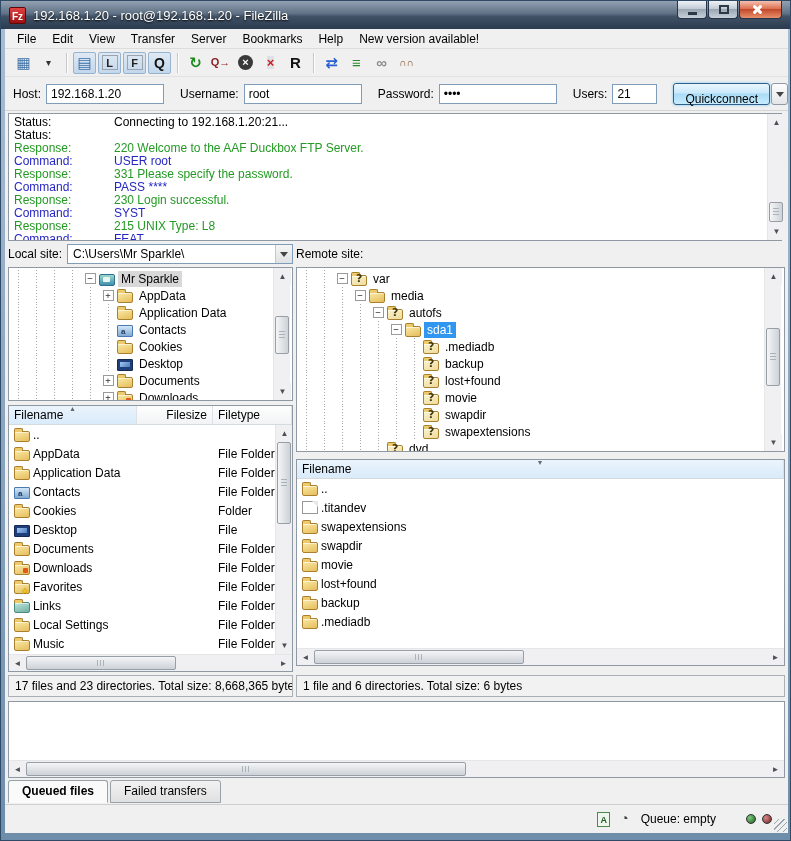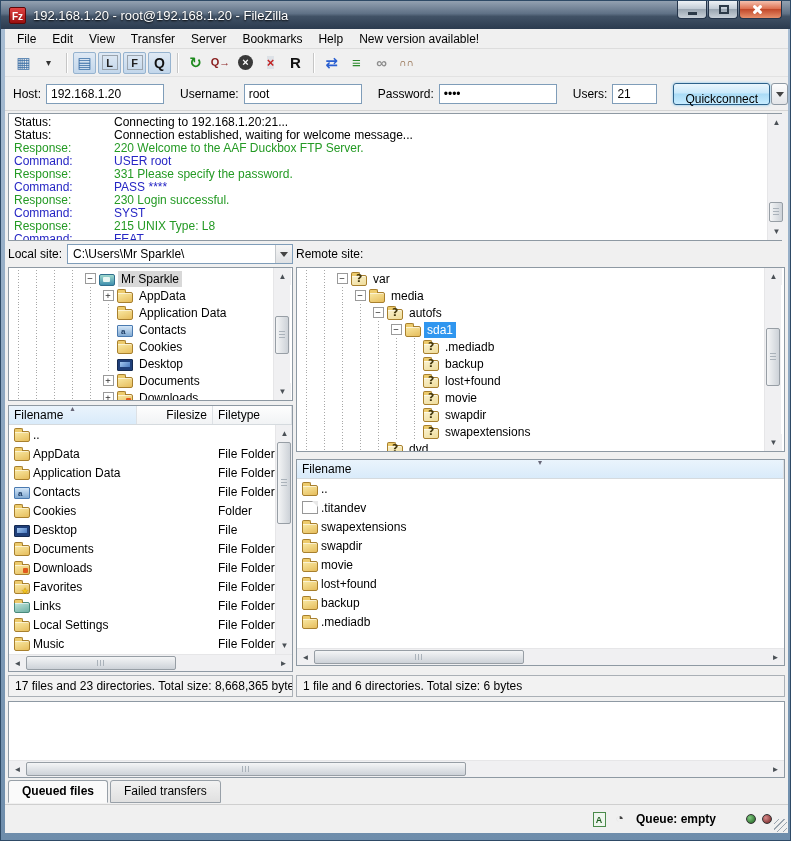--- a/index.html
+++ b/index.html
@@ -115,21 +115,21 @@
     background:repeating-linear-gradient(90deg,#aab2ba 0 1px,transparent 1px 3px); }
 
   
   .statuscell { position:absolute; top:646px; height:22px; border:1px solid #aab0b6; background:#f2f2f2; display:flex; align-items:center; padding:0 6px; white-space:nowrap; overflow:hidden; }
   .tabs { position:absolute; left:3px; top:751px; height:22px; display:flex; align-items:flex-start; }
   .tab { padding:3px 13px 4px; border:1px solid #98a0a8; border-radius:3px 3px 0 0; background:linear-gradient(#f2f2f2,#e0e0e0); margin-right:2px; white-space:nowrap; }
   .tab.active { background:#fafafa; font-weight:bold; border-bottom-color:#fafafa; }
   .statusbar { position:absolute; left:0; top:775px; width:100%; height:29px; border-top:1px solid #cfcfcf; display:flex; align-items:center; justify-content:flex-end; padding-right:16px; }
   .sb-ic { margin-left:10px; line-height:1; }
   .sb-doc { display:inline-block; width:13px; height:15px; border:1px solid #4a8a4a; background:#eef6ee; font:bold 9px/14px "Liberation Sans",sans-serif; text-align:center; color:#1f5f1f; }
-  .queue-text { margin-left:12px; margin-right:24px;font-weight:bold; }
+  .queue-text { margin-left:12px; margin-right:24px; }
   .led { width:10px; height:10px; border-radius:50%; border:1px solid #333; margin-left:6px; }
   .led-green { background:radial-gradient(circle at 35% 35%, #7fca7f, #1e5c1e); }
   .led-red { background:radial-gradient(circle at 35% 35%, #d88a8a, #6e1f1f); }
   .grip { position:absolute; right:1px; bottom:1px; width:13px; height:13px;
     background:repeating-linear-gradient(135deg, transparent 0 3px, #9aa4ae 3px 4px); }
 </style>
 </head>
 <body>
 
 <div class="window">
@@ -230,21 +230,20 @@
         </span>
     </div>
 
     <div class="panel" id="log">
         <div class="log-line k-status">
           <span class="log-label">Status:</span>
           <span class="log-text">Connecting to 192.168.1.20:21...</span>
         </div>
         <div class="log-line k-status">
           <span class="log-label">Status:</span>
-          <span class="log-text">Connection established, waiting for welcome message...</span>
         </div>
         <div class="log-line k-response">
           <span class="log-label">Response:</span>
           <span class="log-text">220 Welcome to the AAF Duckbox FTP Server.</span>
         </div>
         <div class="log-line k-command">
           <span class="log-label">Command:</span>
           <span class="log-text">USER root</span>
         </div>
         <div class="log-line k-response">

